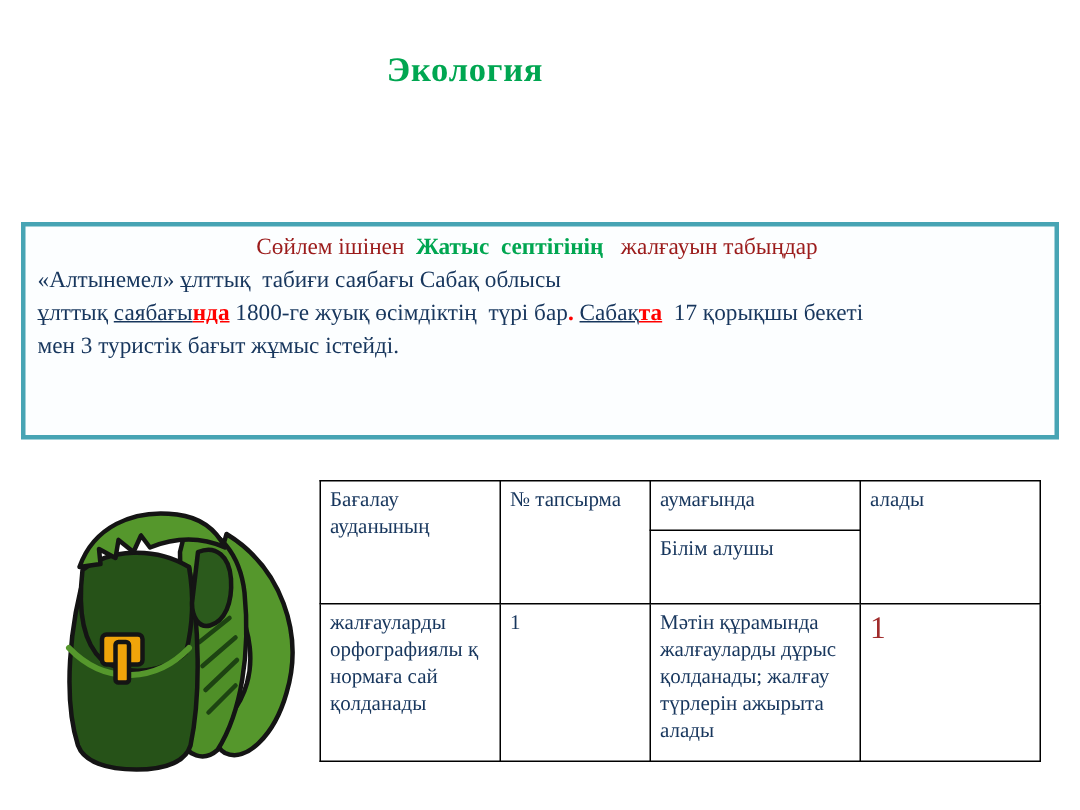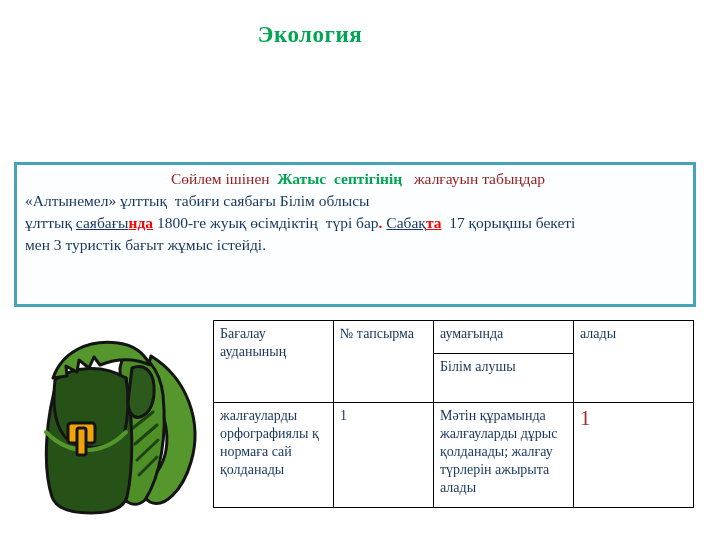--- a/index.html
+++ b/index.html
@@ -3,32 +3,32 @@
 <meta charset="utf-8">
 <style>
   html,body{margin:0;padding:0;}
   body{
     width:720px;height:540px;background:#ffffff;overflow:hidden;
     font-family:"Liberation Serif","DejaVu Serif",serif;
   }
   .slide{position:relative;width:720px;height:540px;background:#ffffff;}
 
   
-  .title-block{position:absolute;top:20px;left:0;width:620px;text-align:center;}
+  .title-block{position:absolute;top:32px;left:0;width:620px;text-align:center;}
   .title-line{
     font-size:23px;font-weight:bold;color:#00a651;line-height:30px;
     letter-spacing:0.5px;
   }
 
   
   .textbox{
-    position:absolute;left:14px;top:162px;width:666px;height:136px;
+    position:absolute;left:14px;top:148px;width:666px;height:136px;
     box-sizing:content-box;
     border:3px solid #47a4b4;background:#fcfeff;
-    padding:3px 2px 0 8px;
+    padding:3px 12px 0 8px;
     font-size:15.5px;line-height:22px;color:#17365d;
   }
   .tb-heading{text-align:center;white-space:pre-wrap;}
   .tb-line{white-space:pre-wrap;}
   .run.navy{color:#17365d;}
   .run.navy-underline{color:#17365d;text-decoration:underline;}
   .run.red-underline{color:#ff0000;font-weight:bold;text-decoration:underline;}
   .run.red{color:#ff0000;font-weight:bold;}
   .run.darkred{color:#9b1b1b;}
   .run.green{color:#00a651;font-weight:bold;}
@@ -58,21 +58,21 @@
 
 <div class="slide">
 
   <div class="title-block">
     <div class="title-line">Экология</div>
   </div>
 
   <div class="textbox">
     <div class="tb-heading"><span class="run darkred">Сөйлем ішінен</span><span class="run green">  Жатыс  септігінің</span><span class="run darkred">   жалғауын табыңдар</span></div>
     <div>
-        <div class="tb-line"><span class="run navy">«Алтынемел» ұлттық  табиғи саябағы Білім облысы</span></div>
+        <div class="tb-line"><span class="run navy">«Алтынемел» ұлттық  табиғи саябағы Сабақ облысы</span></div>
         <div class="tb-line"><span class="run navy">ұлттық </span><span class="run navy-underline">саябағы</span><span class="run red-underline">нда</span><span class="run navy"> 1800-ге жуық өсімдіктің  түрі бар</span><span class="run red">.</span><span class="run navy"> </span><span class="run navy-underline">Сабақ</span><span class="run red-underline">та</span><span class="run navy">  17 қорықшы бекеті</span></div>
         <div class="tb-line"><span class="run navy">мен 3 туристік бағыт жұмыс істейді.</span></div>
       </div>
   </div>
 
   <svg class="backpack" viewBox="0 0 178 214" aria-hidden="true">
     <g stroke="#141414" stroke-width="3" stroke-linejoin="round" stroke-linecap="round">
 
       <path d="M118 40 C154 62 170 106 158 146 C150 174 131 193 117 186 C107 180 112 170 121 160 C141 136 138 96 110 68 Z" fill="#55972c"></path>
 

